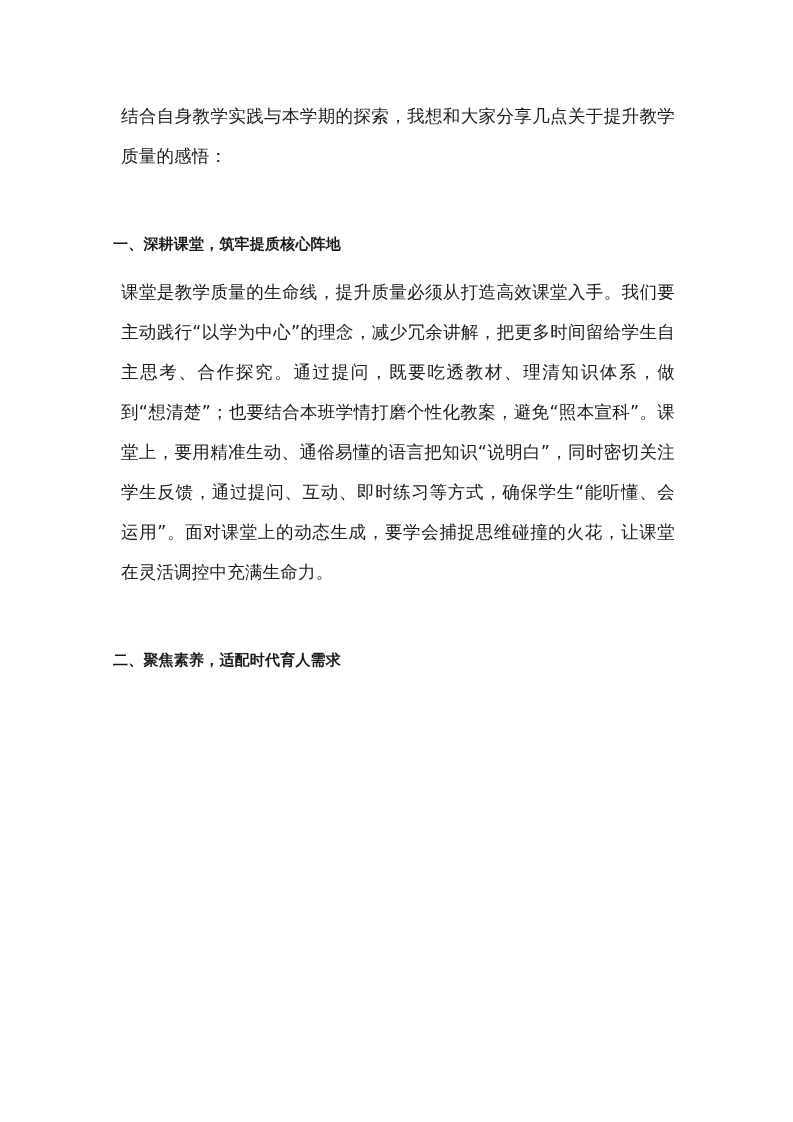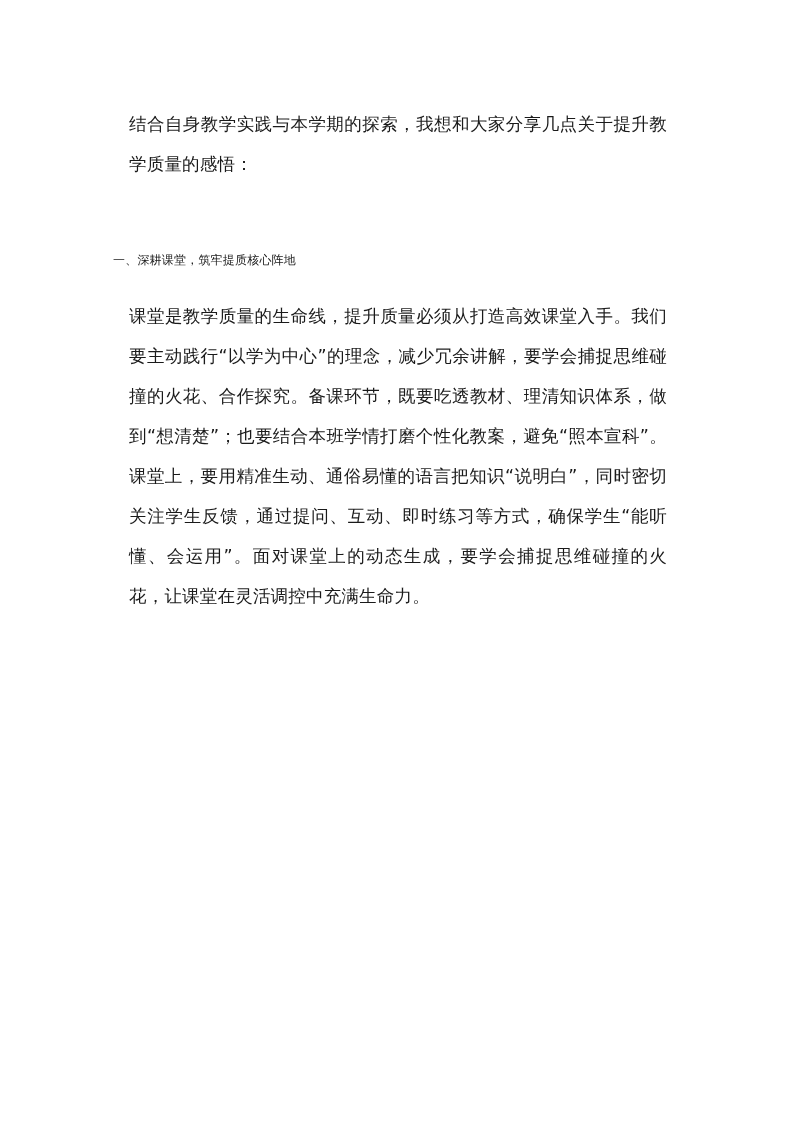--- a/index.html
+++ b/index.html
@@ -18,51 +18,52 @@
     box-sizing: border-box;
     overflow: hidden;
   }
   .doc-body {
     position: absolute;
     left: 113px;
     top: 88px;
     width: 570px;
   }
   .para {
-    margin: 16px;
+    margin: 8px;
     color: #1a1a1a;
     font-size: 17.5px;
     line-height: 40px;
     text-align: justify;
     text-justify: inter-ideograph;
     letter-spacing: 0.2px;
   }
   .spacer-lg {
     height: 40px;
   }
   .heading {
     margin: 0;
     color: #1a1a1a;
-    font-size: 12px;
+    font-size: 15px;
     line-height: 40px;
-    font-weight: normal;
+    font-weight: bold;
     text-align: left;
     letter-spacing: 0.2px;
   }
 </style>
 </head>
 <body>
 
 <div class="page">
   <div class="doc-body">
 
     <p class="para">结合自身教学实践与本学期的探索，我想和大家分享几点关于提升教学质量的感悟：</p>
 
     <div class="spacer-lg"></div>
 
     <h2 class="heading">一、深耕课堂，筑牢提质核心阵地</h2>
-    <p class="para">课堂是教学质量的生命线，提升质量必须从打造高效课堂入手。我们要主动践行“以学为中心”的理念，减少冗余讲解，要学会捕捉思维碰撞的火花、合作探究。备课环节，既要吃透教材、理清知识体系，做到“想清楚”；也要结合本班学情打磨个性化教案，避免“照本宣科”。课堂上，要用精准生动、通俗易懂的语言把知识“说明白”，同时密切关注学生反馈，通过提问、互动、即时练习等方式，确保学生“能听懂、会运用”。面对课堂上的动态生成，要学会捕捉思维碰撞的火花，让课堂在灵活调控中充满生命力。</p>
+    <p class="para">课堂是教学质量的生命线，提升质量必须从打造高效课堂入手。我们要主动践行“以学为中心”的理念，减少冗余讲解，把更多时间留给学生自主思考、合作探究。通过提问，既要吃透教材、理清知识体系，做到“想清楚”；也要结合本班学情打磨个性化教案，避免“照本宣科”。课堂上，要用精准生动、通俗易懂的语言把知识“说明白”，同时密切关注学生反馈，通过提问、互动、即时练习等方式，确保学生“能听懂、会运用”。面对课堂上的动态生成，要学会捕捉思维碰撞的火花，让课堂在灵活调控中充满生命力。</p>
 
     <div class="spacer-lg"></div>
 
+    <h2 class="heading">二、聚焦素养，适配时代育人需求</h2>
 
   </div>
 </div>
 
 </body></html>

